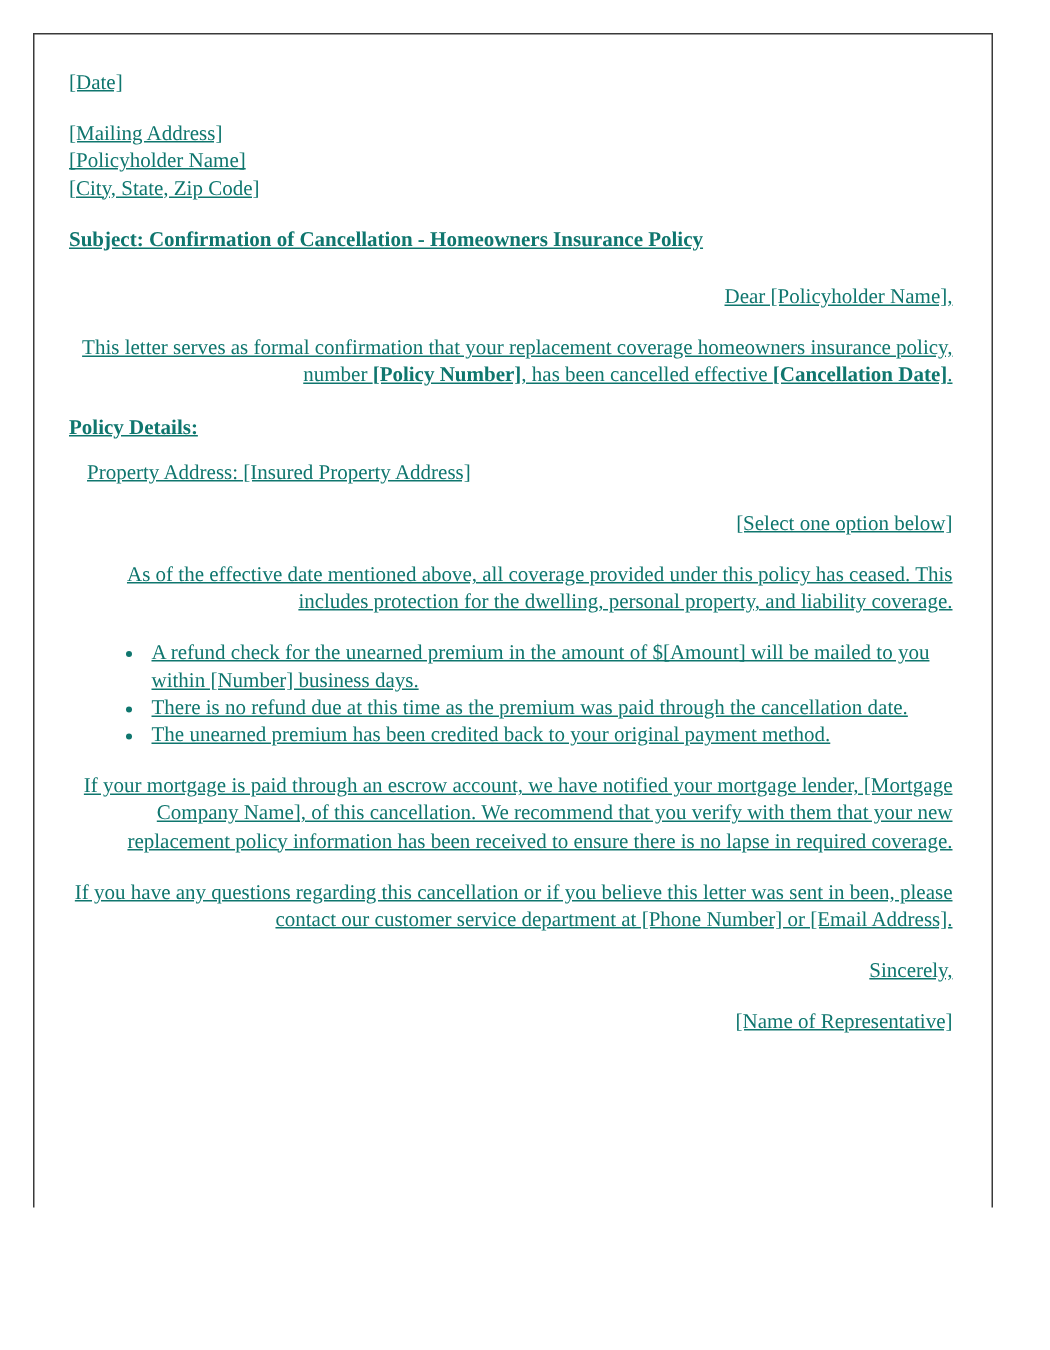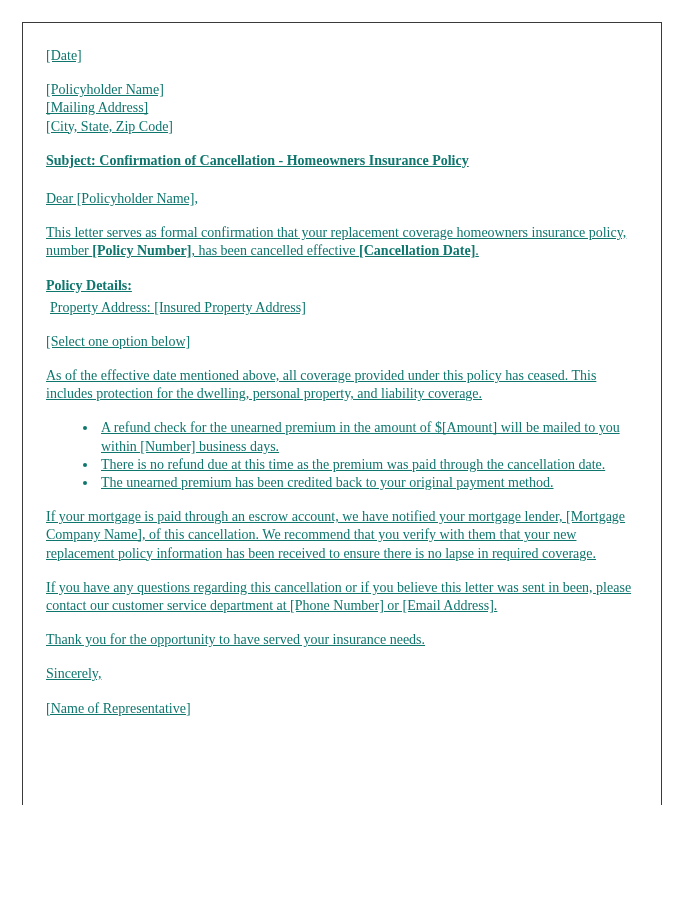--- a/index.html
+++ b/index.html
@@ -43,33 +43,33 @@
     margin: 0;
   }
 
   .subject {
     font-weight: bold;
     margin: 0 0 20px 0;
   }
 
   .para {
     margin: 0 0 16px 0;
-    text-align: left;
+    text-align: right;
   }
 
   b, .b {
     font-weight: bold;
   }
 
   .details-head {
     font-weight: bold;
     margin: 0;
   }
   .details-line {
-    margin: 4px;
+    margin: 12px;
   }
   .details-group {
     margin: 0 0 16px 0;
   }
 
   ul.options {
     margin: 0 0 16px 0;
     padding-left: 52px;
     list-style-type: disc;
   }
@@ -82,22 +82,22 @@
 <body>
 
 <div id="page-frame">
   <div id="doc-body">
 
     <div class="block">
       <p class="addr-line">[Date]</p>
     </div>
 
     <div class="block">
+      <p class="addr-line">[Mailing Address]</p>
       <p class="addr-line">[Policyholder Name]</p>
-      <p class="addr-line">[Mailing Address]</p>
       <p class="addr-line">[City, State, Zip Code]</p>
     </div>
 
     <p class="subject">Subject: Confirmation of Cancellation - Homeowners Insurance Policy</p>
 
     <p class="para">Dear [Policyholder Name],</p>
 
     <p class="para"><span>This letter serves as formal confirmation that your replacement coverage homeowners insurance policy, number </span><span class="b">[Policy Number]</span><span>, has been cancelled effective </span><span class="b">[Cancellation Date]</span><span>.</span></p>
 
     <div class="details-group">
@@ -112,20 +112,19 @@
     <ul class="options">
       <li>A refund check for the unearned premium in the amount of $[Amount] will be mailed to you within [Number] business days.</li>
       <li>There is no refund due at this time as the premium was paid through the cancellation date.</li>
       <li>The unearned premium has been credited back to your original payment method.</li>
     </ul>
 
     <p class="para">If your mortgage is paid through an escrow account, we have notified your mortgage lender, [Mortgage Company Name], of this cancellation. We recommend that you verify with them that your new replacement policy information has been received to ensure there is no lapse in required coverage.</p>
 
     <p class="para">If you have any questions regarding this cancellation or if you believe this letter was sent in been, please contact our customer service department at [Phone Number] or [Email Address].</p>
 
-    <p class="para">Thank you for the opportunity to have served your insurance needs.</p>
 
     <p class="para">Sincerely,</p>
 
     <p class="para">[Name of Representative]</p>
 
   </div>
 </div>
 
 </body></html>

